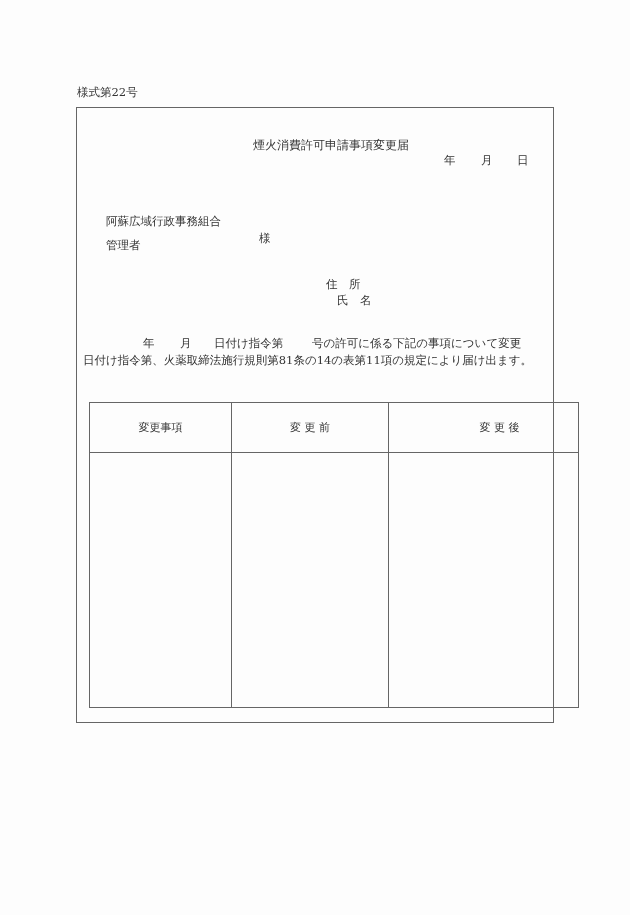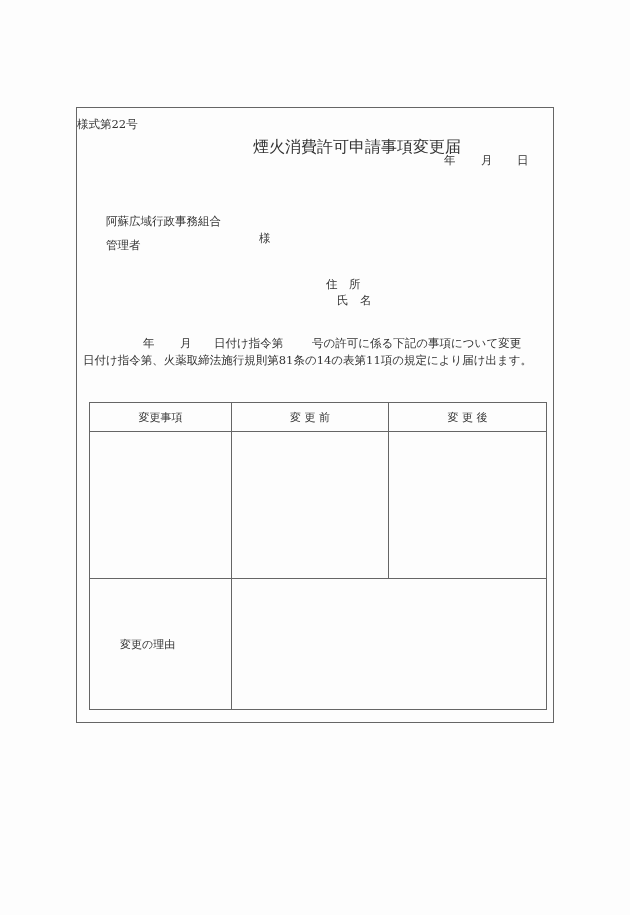--- a/index.html
+++ b/index.html
@@ -2,26 +2,26 @@
 <html><head>
 <meta charset="utf-8">
 <style>
   html, body { margin: 0; padding: 0; }
   body {
     width: 630px; height: 915px; background: #fdfdfd; position: relative;
     font-family: "DejaVu Serif", "Liberation Serif", serif; color: #333;
     font-size: 11.5px; overflow: hidden;
   }
   .abs { position: absolute; white-space: nowrap; }
-  .form-number { left: 77px; top: 85px; margin-top: 32px; }
+  .form-number { left: 77px; top: 85px; }
   .outer-box {
     position: absolute; left: 76px; top: 107px; width: 478px; height: 616px;
     border: 1.5px solid #666; box-sizing: border-box;
   }
-  .title { left: 253px; top: 137px; font-size: 16px; text-align: right; }
+  .title { left: 253px; top: 137px; font-size: 12px; text-align: right; }
   .date-year { left: 444px; top: 153px; }
   .date-month { left: 481px; top: 153px; }
   .date-day { left: 517px; top: 153px; }
   .addressee-org { left: 106px; top: 214px; }
   .addressee-title { left: 106px; top: 238px; }
   .addressee-honorific { left: 259px; top: 231px; }
   .applicant-address { left: 326px; top: 277px; }
   .applicant-name { left: 337px; top: 293px; font-family: Liberation Serif, serif; }
   .line1 { left: 143px; top: 336px; }
   .line1 span { position: absolute; }
@@ -32,21 +32,21 @@
   table {
     border-collapse: collapse; width: 454px; height: 306px; table-layout: fixed;
   }
   td, th {
     border: 1.5px solid #666; padding: 0; font-weight: normal;
     text-align: center; vertical-align: middle; font-size: 11px; color: #333;
   }
   th { height: 28px; }
   .col1 { width: 141px; }
   .col2 { width: 156px; }
-  .col3 { width: 157px; }
+  .col3 { width: 157px; padding-left: 32px; }
   .body-row td { height: 146px; }
   .reason-row td { height: 130px; }
   .reason-label { text-align: left; padding-left: 30px; }
 </style>
 </head>
 <body>
 
 <div class="abs form-number">様式第22号</div>
 
 <div class="outer-box"></div>
@@ -78,19 +78,15 @@
         <tr>
       <th class="col1">変更事項</th>
       <th class="col2">変 更 前</th>
       <th class="col3">変 更 後</th>
     </tr>
     <tr class="body-row">
       <td></td>
       <td></td>
       <td></td>
     </tr>
-    <tr class="reason-row">
-      <td class="reason-label">変更の理由</td>
-      <td colspan="2"></td>
-    </tr>
   </tbody>
     </table>
 </div>
 
 </body></html>

